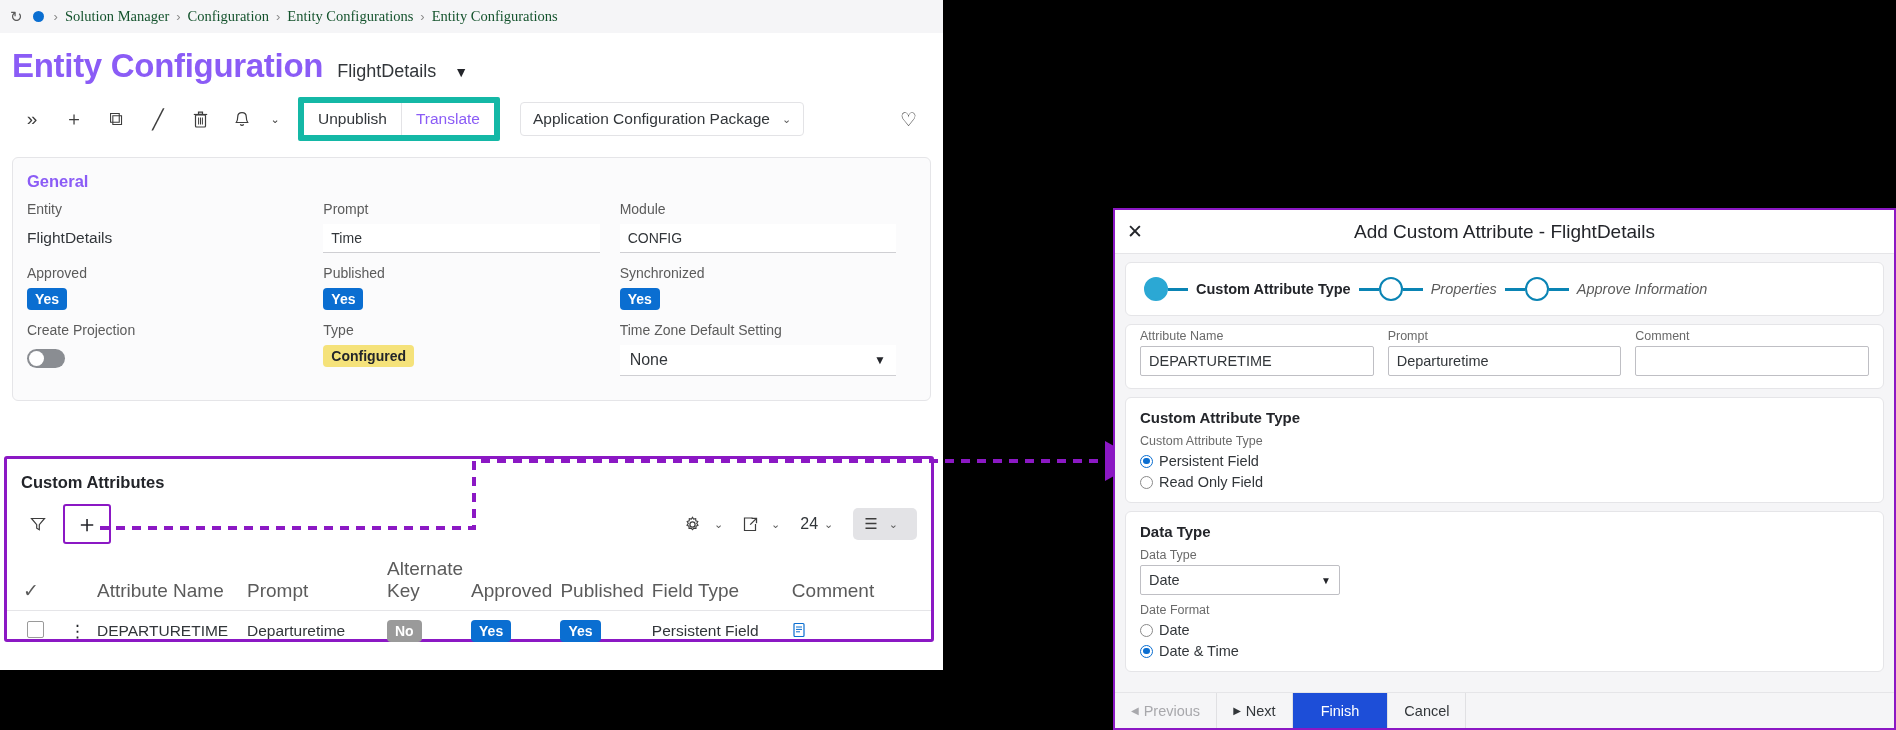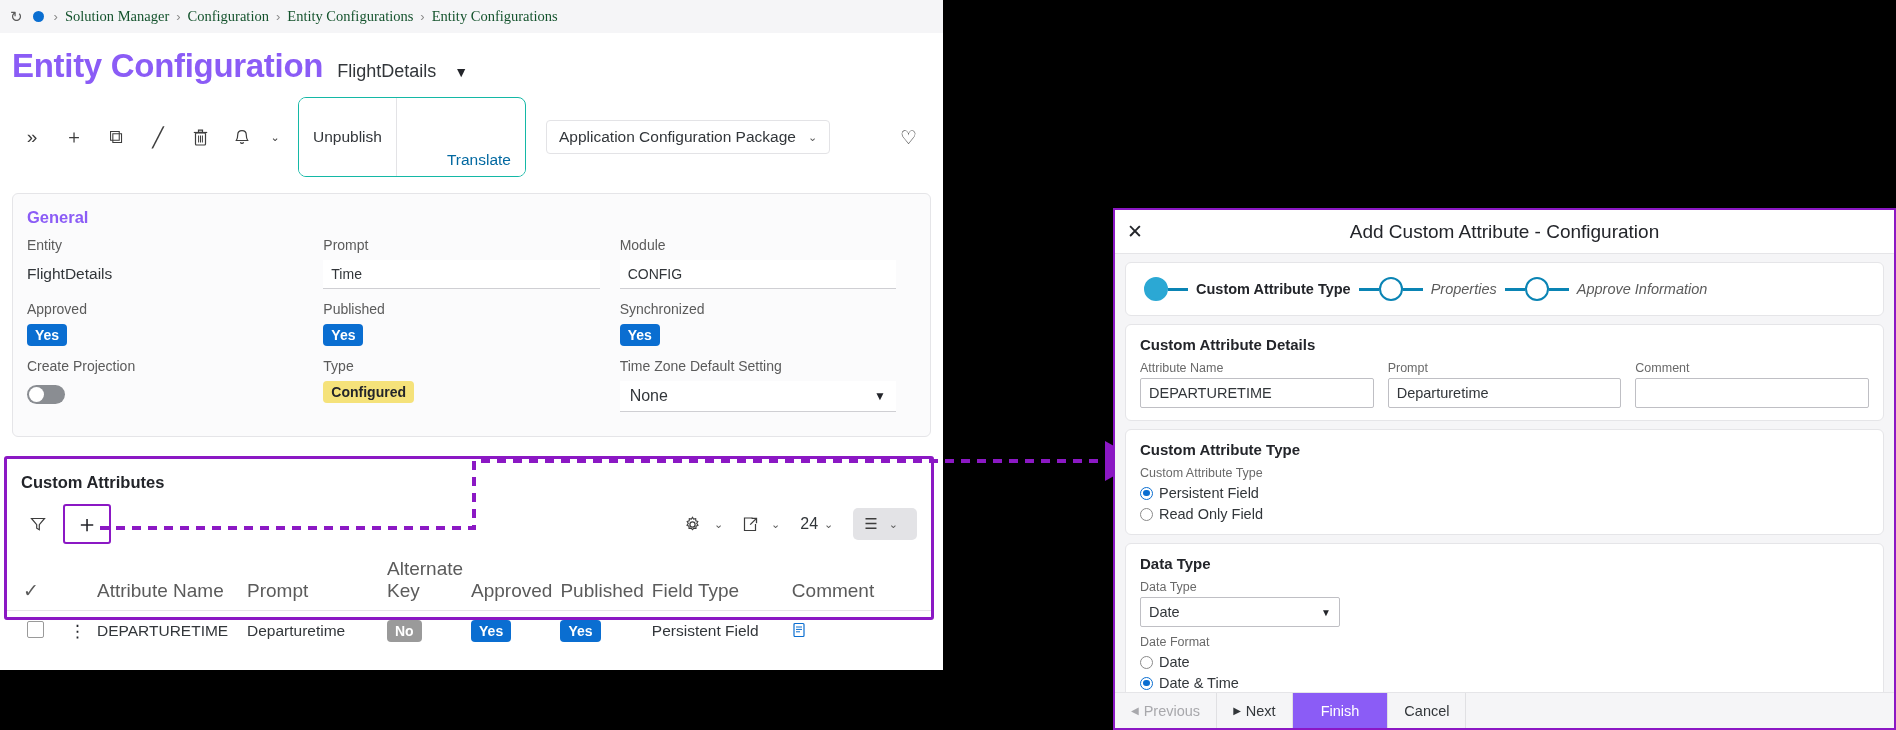--- a/index.html
+++ b/index.html
@@ -30,27 +30,27 @@
   .page-title { font-size: 33px; font-weight: bold; color: #8b5cf6; letter-spacing: -0.3px;}
   .title-sub { font-size: 18px; color: #32363a; }
   .title-caret { font-size: 14px; color: #23252a; margin-left: 4px;}
 
   .toolbar { display:flex; align-items:center; gap: 2px; padding: 6px 12px 12px 12px; }
   .tb-icon {
     width: 40px; height: 34px; display:flex; align-items:center; justify-content:center;
     font-size: 19px; color: #3d3d3d; background: transparent; border: none; cursor: pointer;
   }
   .tb-caret { width: 22px; height: 34px; display:flex; align-items:center; justify-content:center; font-size:11px; color:#3d3d3d;}
-  .tb-group { display:flex; margin-left: 10px; border:1px solid #14b8a6; border-radius:8px; overflow:hidden; background:#fff;gap:36px;}
+  .tb-group { display:flex; margin-left: 10px; border:6px solid #14b8a6; border-radius:2px; overflow:hidden; background:#fff;}
   .tb-btn {
     padding: 7px 14px; font-size: 15.5px; color: #32363a; background:#fff;
     border: none; border-right: 1px solid #e3e3e6; cursor: pointer; white-space:nowrap;
   }
   .tb-btn:last-child { border-right: none; }
-  .tb-btn.link { color: #0369a1; margin-top: 46px; }
+  .tb-btn.link { color: #8b5cf6; }
   .tb-select {
     margin-left: 18px; display:flex; align-items:center; gap: 12px;
     border:1px solid #e3e3e6; border-radius: 4px; background: #fff;
     padding: 7px 12px; font-size: 15.5px; color:#32363a; cursor:pointer; white-space:nowrap;
   }
   .tb-select .cv { font-size: 11px; color:#5b5b5b; }
   .tb-fav { margin-left: auto; font-size: 19px; color:#3d3d3d; padding-right: 14px; }
 
   
   .card {
@@ -83,21 +83,21 @@
   }
   .sel-row {
     display:flex; align-items:center; justify-content:space-between;
     background:#fff; border-bottom: 1px solid #cfcfd3; padding: 6px 10px;
   }
   .sel-row span.v { font-size: 16px; color:#32363a; }
   .sel-row span.c { font-size: 12px; color:#23252a; }
 
   
   #ca-panel {
-    position: absolute; left: 4px; top: 456px; width: 930px; height: 164px;
+    position: absolute; left: 4px; top: 456px; width: 930px; height: 186px;
     background: #fff; border: 3px solid #8b18c4; border-radius: 3px;
   }
   .ca-title { font-size: 16.5px; font-weight: bold; color:#23252a; padding: 14px 14px 8px 14px; }
   .ca-toolbar { display:flex; align-items:center; padding: 4px 14px 8px 14px; }
   .ca-filter { width: 34px; height: 34px; display:flex; align-items:center; justify-content:center; font-size:18px; color:#3d3d3d;}
   .ca-add {
     width: 48px; height: 40px; display:flex; align-items:center; justify-content:center;
     font-size: 24px; color:#23252a; border: 2px solid #8b18c4; border-radius:3px; background:#fff;
     margin-left: 8px;
   }
@@ -178,21 +178,21 @@
   .dlg-footer {
     height: 36px; background:#f5f5f7; border-top: 1px solid #e5e5e8;
     display:flex; align-items:stretch; padding: 0;
   }
   .ft-btn {
     display:flex; align-items:center; gap: 5px; padding: 0 16px; font-size: 14.5px;
     background: #f5f5f7; border: none; border-right: 1px solid #e0e0e3; color:#32363a;
     cursor:pointer; font-family: inherit;
   }
   .ft-btn.disabled { color: #a8a8ac; }
-  .ft-btn.primary { background: #8b5cf6; color:#fff; padding: 0 28px; font-weight: normal;}
+  .ft-btn.primary { background: #1d4ed8; color:#fff; padding: 0 28px; font-weight: normal;}
   .ft-arrow { font-size: 10px; }
 </style>
 </head>
 <body>
 
 <div id="root">
 
   <div id="left-window">
 
     <div class="breadcrumb-bar">
@@ -377,41 +377,40 @@
         <path d="M0,0 L9,5 L0,10 Z" fill="#8b18c4"></path>
       </marker>
     </defs>
 
     <path d="M100,528 L474,528 L474,461 L1113,461" stroke="#8b18c4" stroke-width="4" fill="none" stroke-dasharray="9 7" marker-end="url(#arw)"></path>
   </svg>
 
   <div id="dialog">
     <div class="dlg-header">
       <span class="dlg-close">✕</span>
-      <span class="dlg-title">Add Custom Attribute - Configuration</span>
+      <span class="dlg-title">Add Custom Attribute - FlightDetails</span>
     </div>
 
     <div class="dlg-body">
 
       <div class="wizard">
         <span class="wz-dot active"></span>
         <span class="wz-line"></span>
         <span class="wz-lbl active">Custom Attribute Type</span>
         <span class="wz-line"></span>
         <span class="wz-dot"></span>
         <span class="wz-line"></span>
         <span class="wz-lbl">Properties</span>
         <span class="wz-line"></span>
         <span class="wz-dot"></span>
         <span class="wz-line"></span>
         <span class="wz-lbl">Approve Information</span>
       </div>
 
       <div class="sect">
-        <div class="sect-title">Custom Attribute Details</div>
         <div class="sect-body">
           <div class="row3">
             <div>
               <div class="f-lbl">Attribute Name</div>
               <input class="f-in" value="DEPARTURETIME" style="">
             </div>
             <div>
               <div class="f-lbl">Prompt</div>
               <input class="f-in" value="Departuretime" style="">
             </div>

